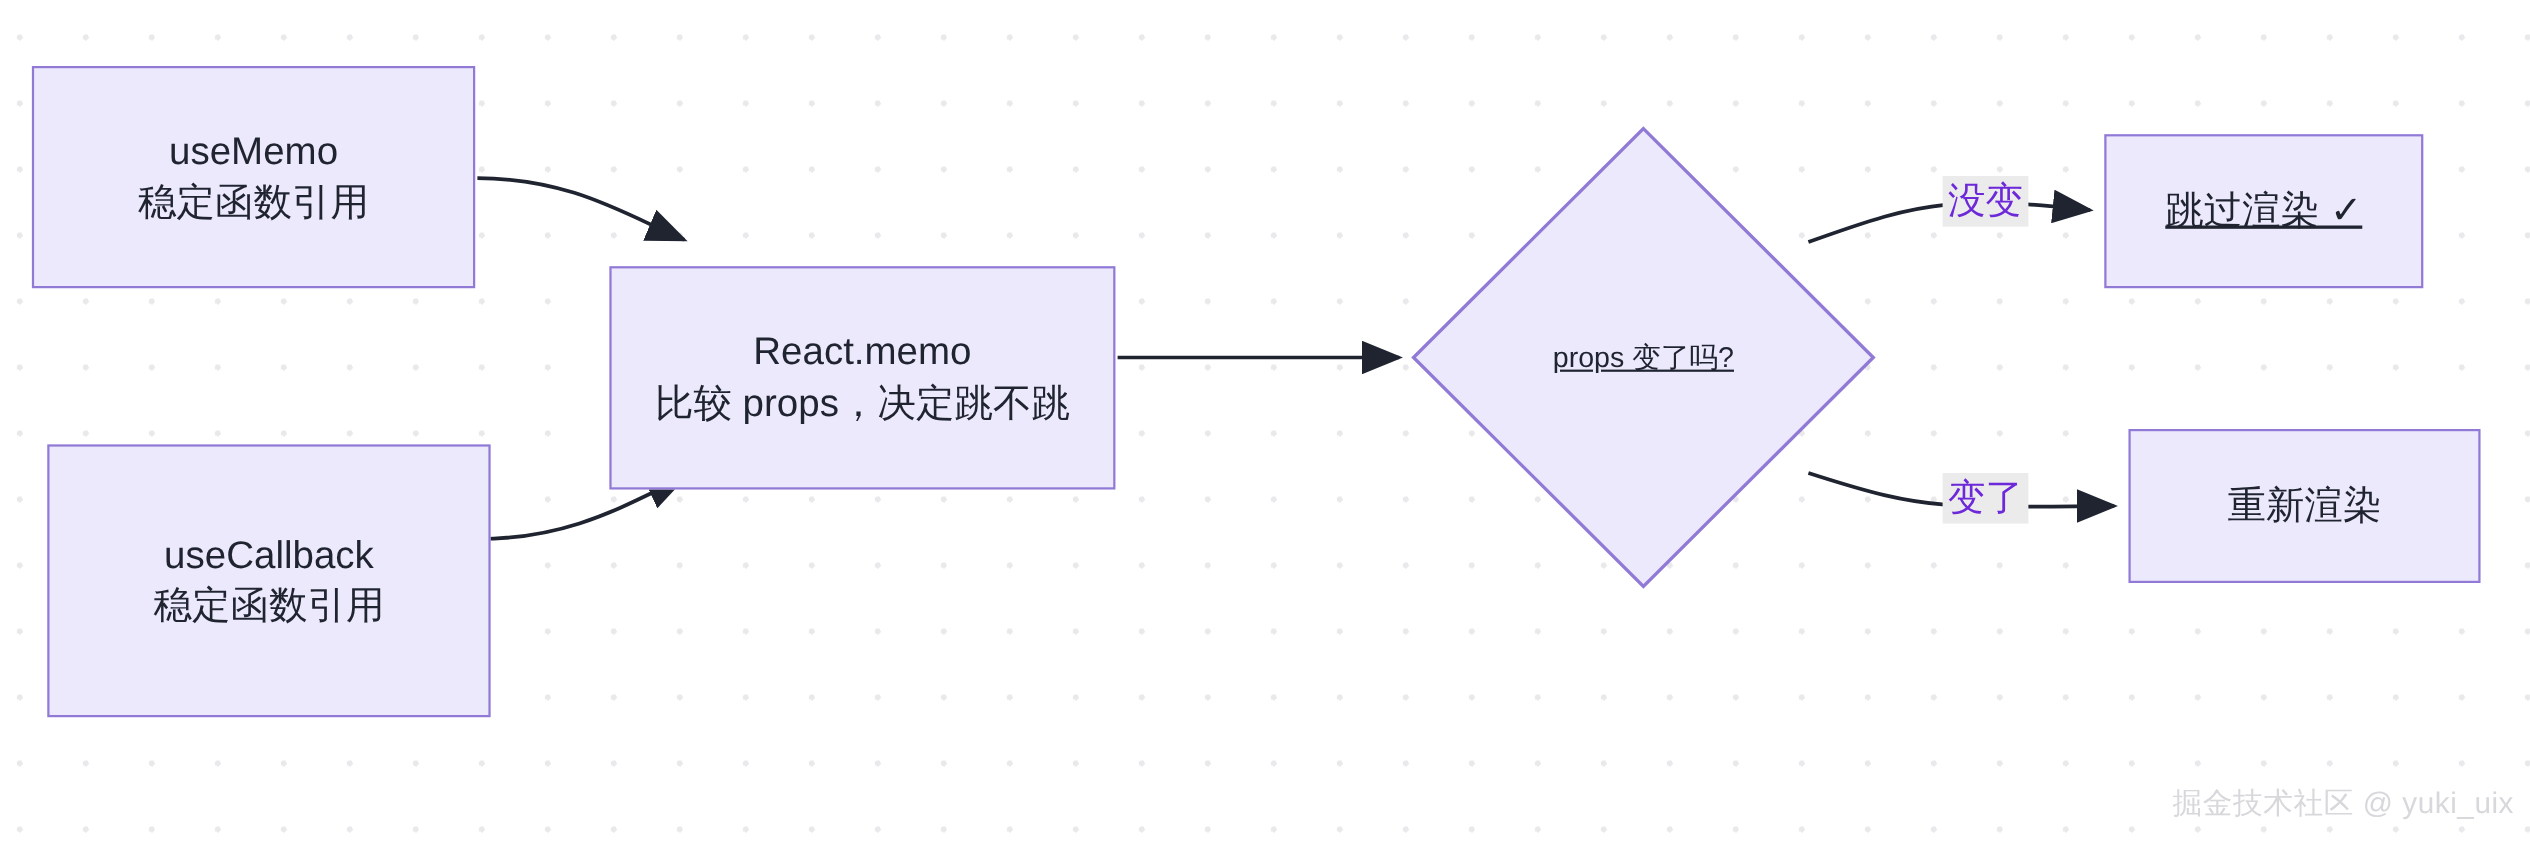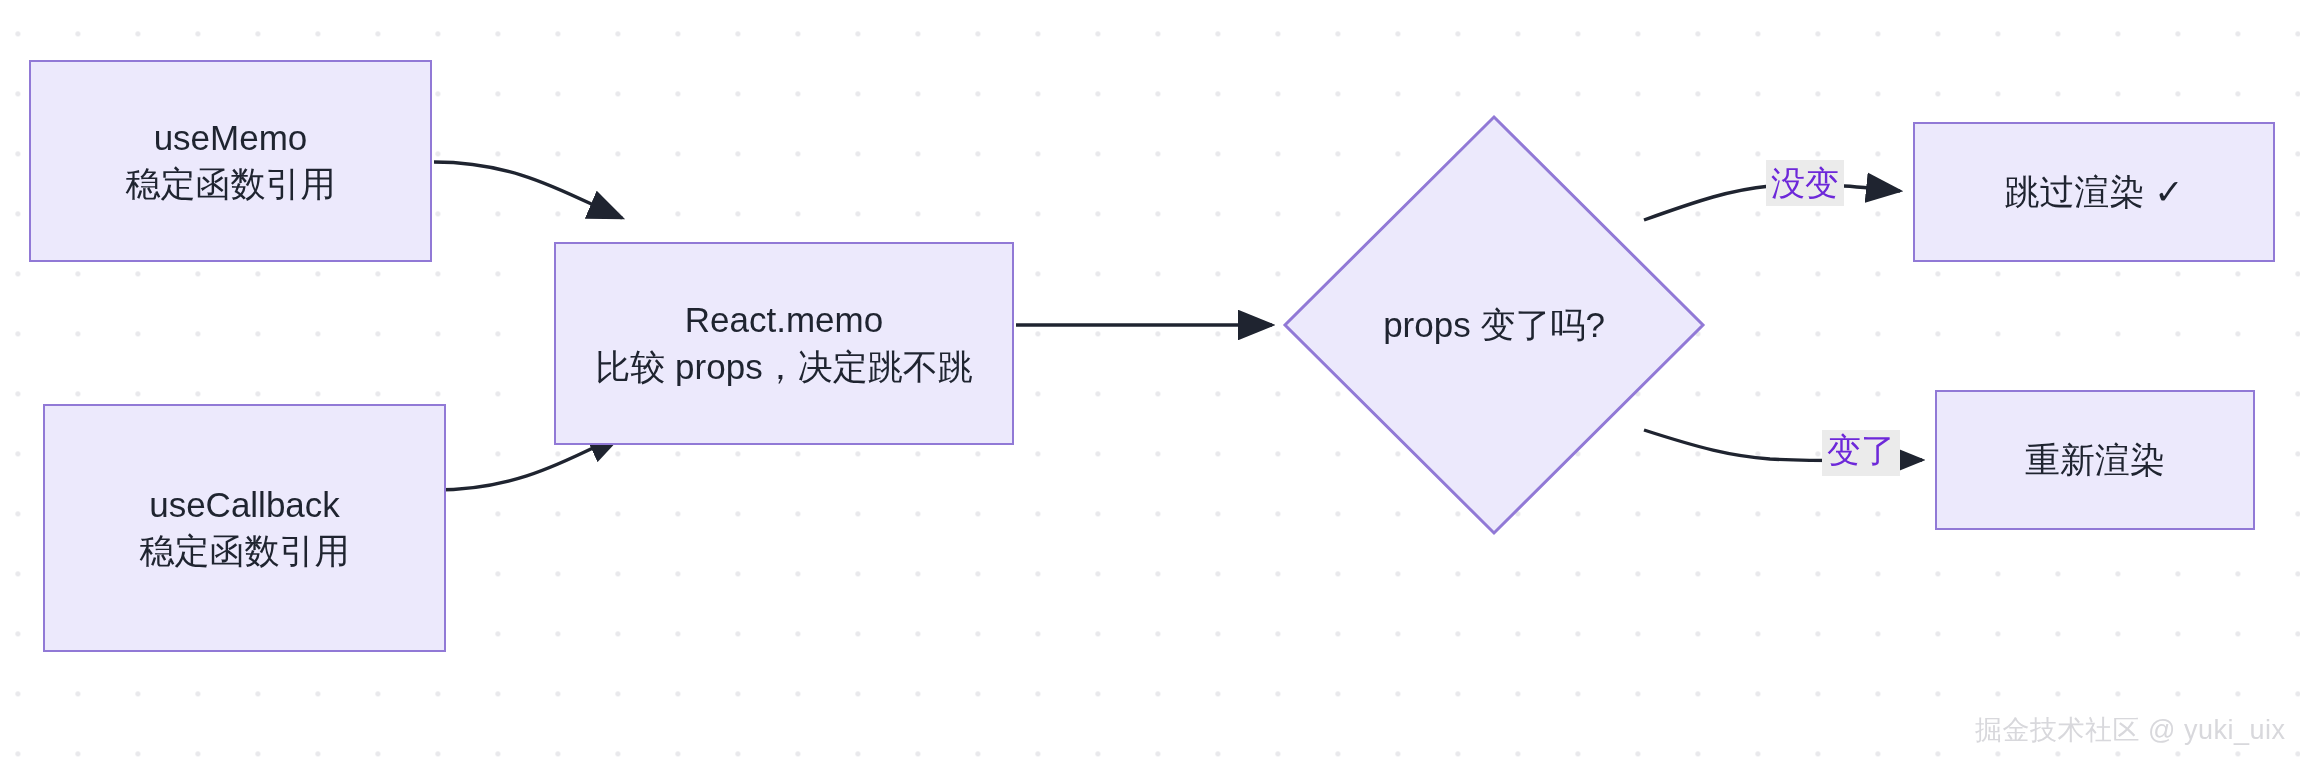--- a/index.html
+++ b/index.html
@@ -37,55 +37,56 @@
     text-align: left;
     line-height: 1.32;
   }
   .node .ln {
     display: block;
     white-space: nowrap;
   }
   .node-usememo   { left: 29px;   top: 60px;  width: 403px; height: 202px; font-size: 35px; }
   .node-usecb     { left: 43px;   top: 404px; width: 403px; height: 248px; font-size: 35px; }
   .node-memo      { left: 554px;  top: 242px; width: 460px; height: 203px; font-size: 35px; }
-  .node-skip      { left: 1913px; top: 122px; width: 362px; height: 140px; font-size: 35px; }
+  .node-skip      { left: 1913px; top: 122px; width: 290px; height: 140px; font-size: 35px; text-decoration: underline; }
   .node-rerender  { left: 1935px; top: 390px; width: 320px; height: 140px; font-size: 35px; }
 
   .diamond-wrap {
     position: absolute;
     left: 1285px;
     top: 117px;
     width: 418px;
     height: 416px;
   }
   .diamond-label {
     position: absolute;
     left: 0;
     top: 0;
     width: 418px;
     height: 416px;
     display: flex;
     align-items: center;
     justify-content: center;
-    font-size: 35px;
+    font-size: 26px;
     color: #1f2430;
     white-space: nowrap;
     pointer-events: none;
+    text-decoration: underline;
   }
   .edge-label {
     position: absolute;
     background: #ebebeb;
     color: #6d28d9;
     font-size: 34px;
     line-height: 1.18;
     padding: 3px 5px;
     white-space: nowrap;
   }
   .lbl-nochange { left: 1766px; top: 160px; }
-  .lbl-changed  { left: 1822px; top: 430px; font-family: Liberation Mono, monospace; }
+  .lbl-changed  { left: 1766px; top: 430px; }
 
   .watermark {
     position: absolute;
     left: 1975px;
     top: 712px;
     font-size: 27px;
     color: #d8d8dc;
     white-space: nowrap;
     letter-spacing: 0.5px;
   }

